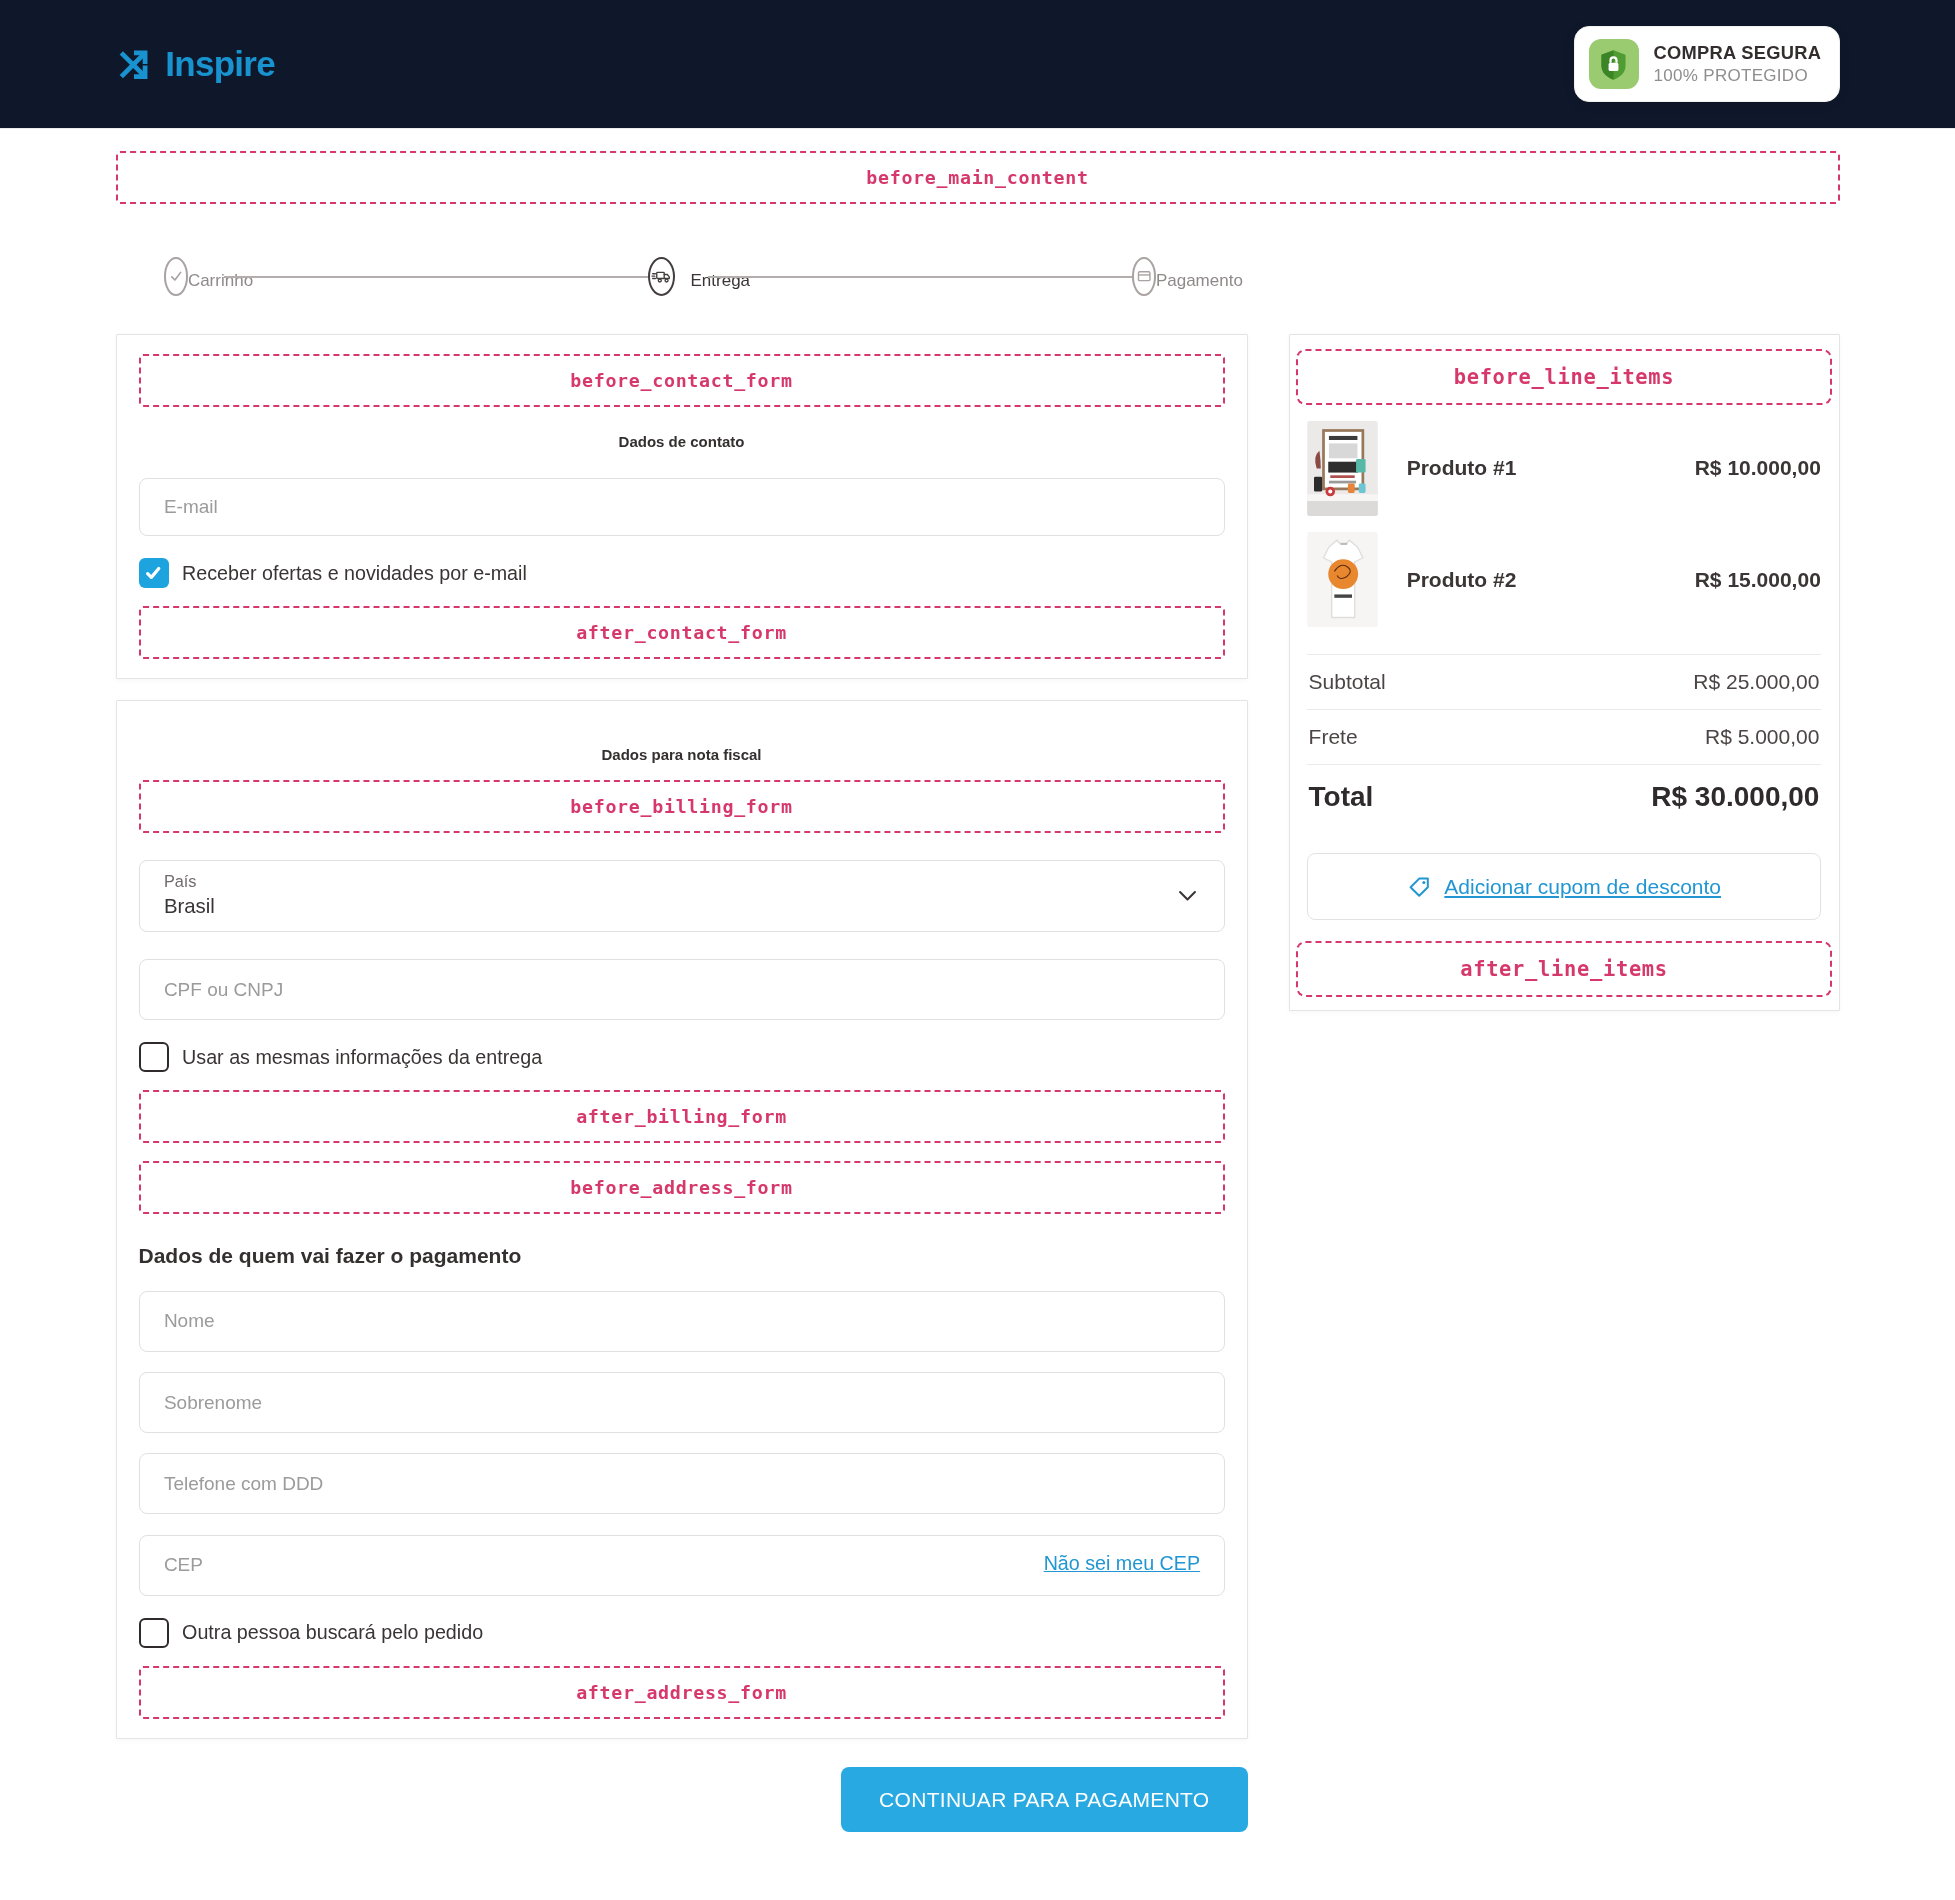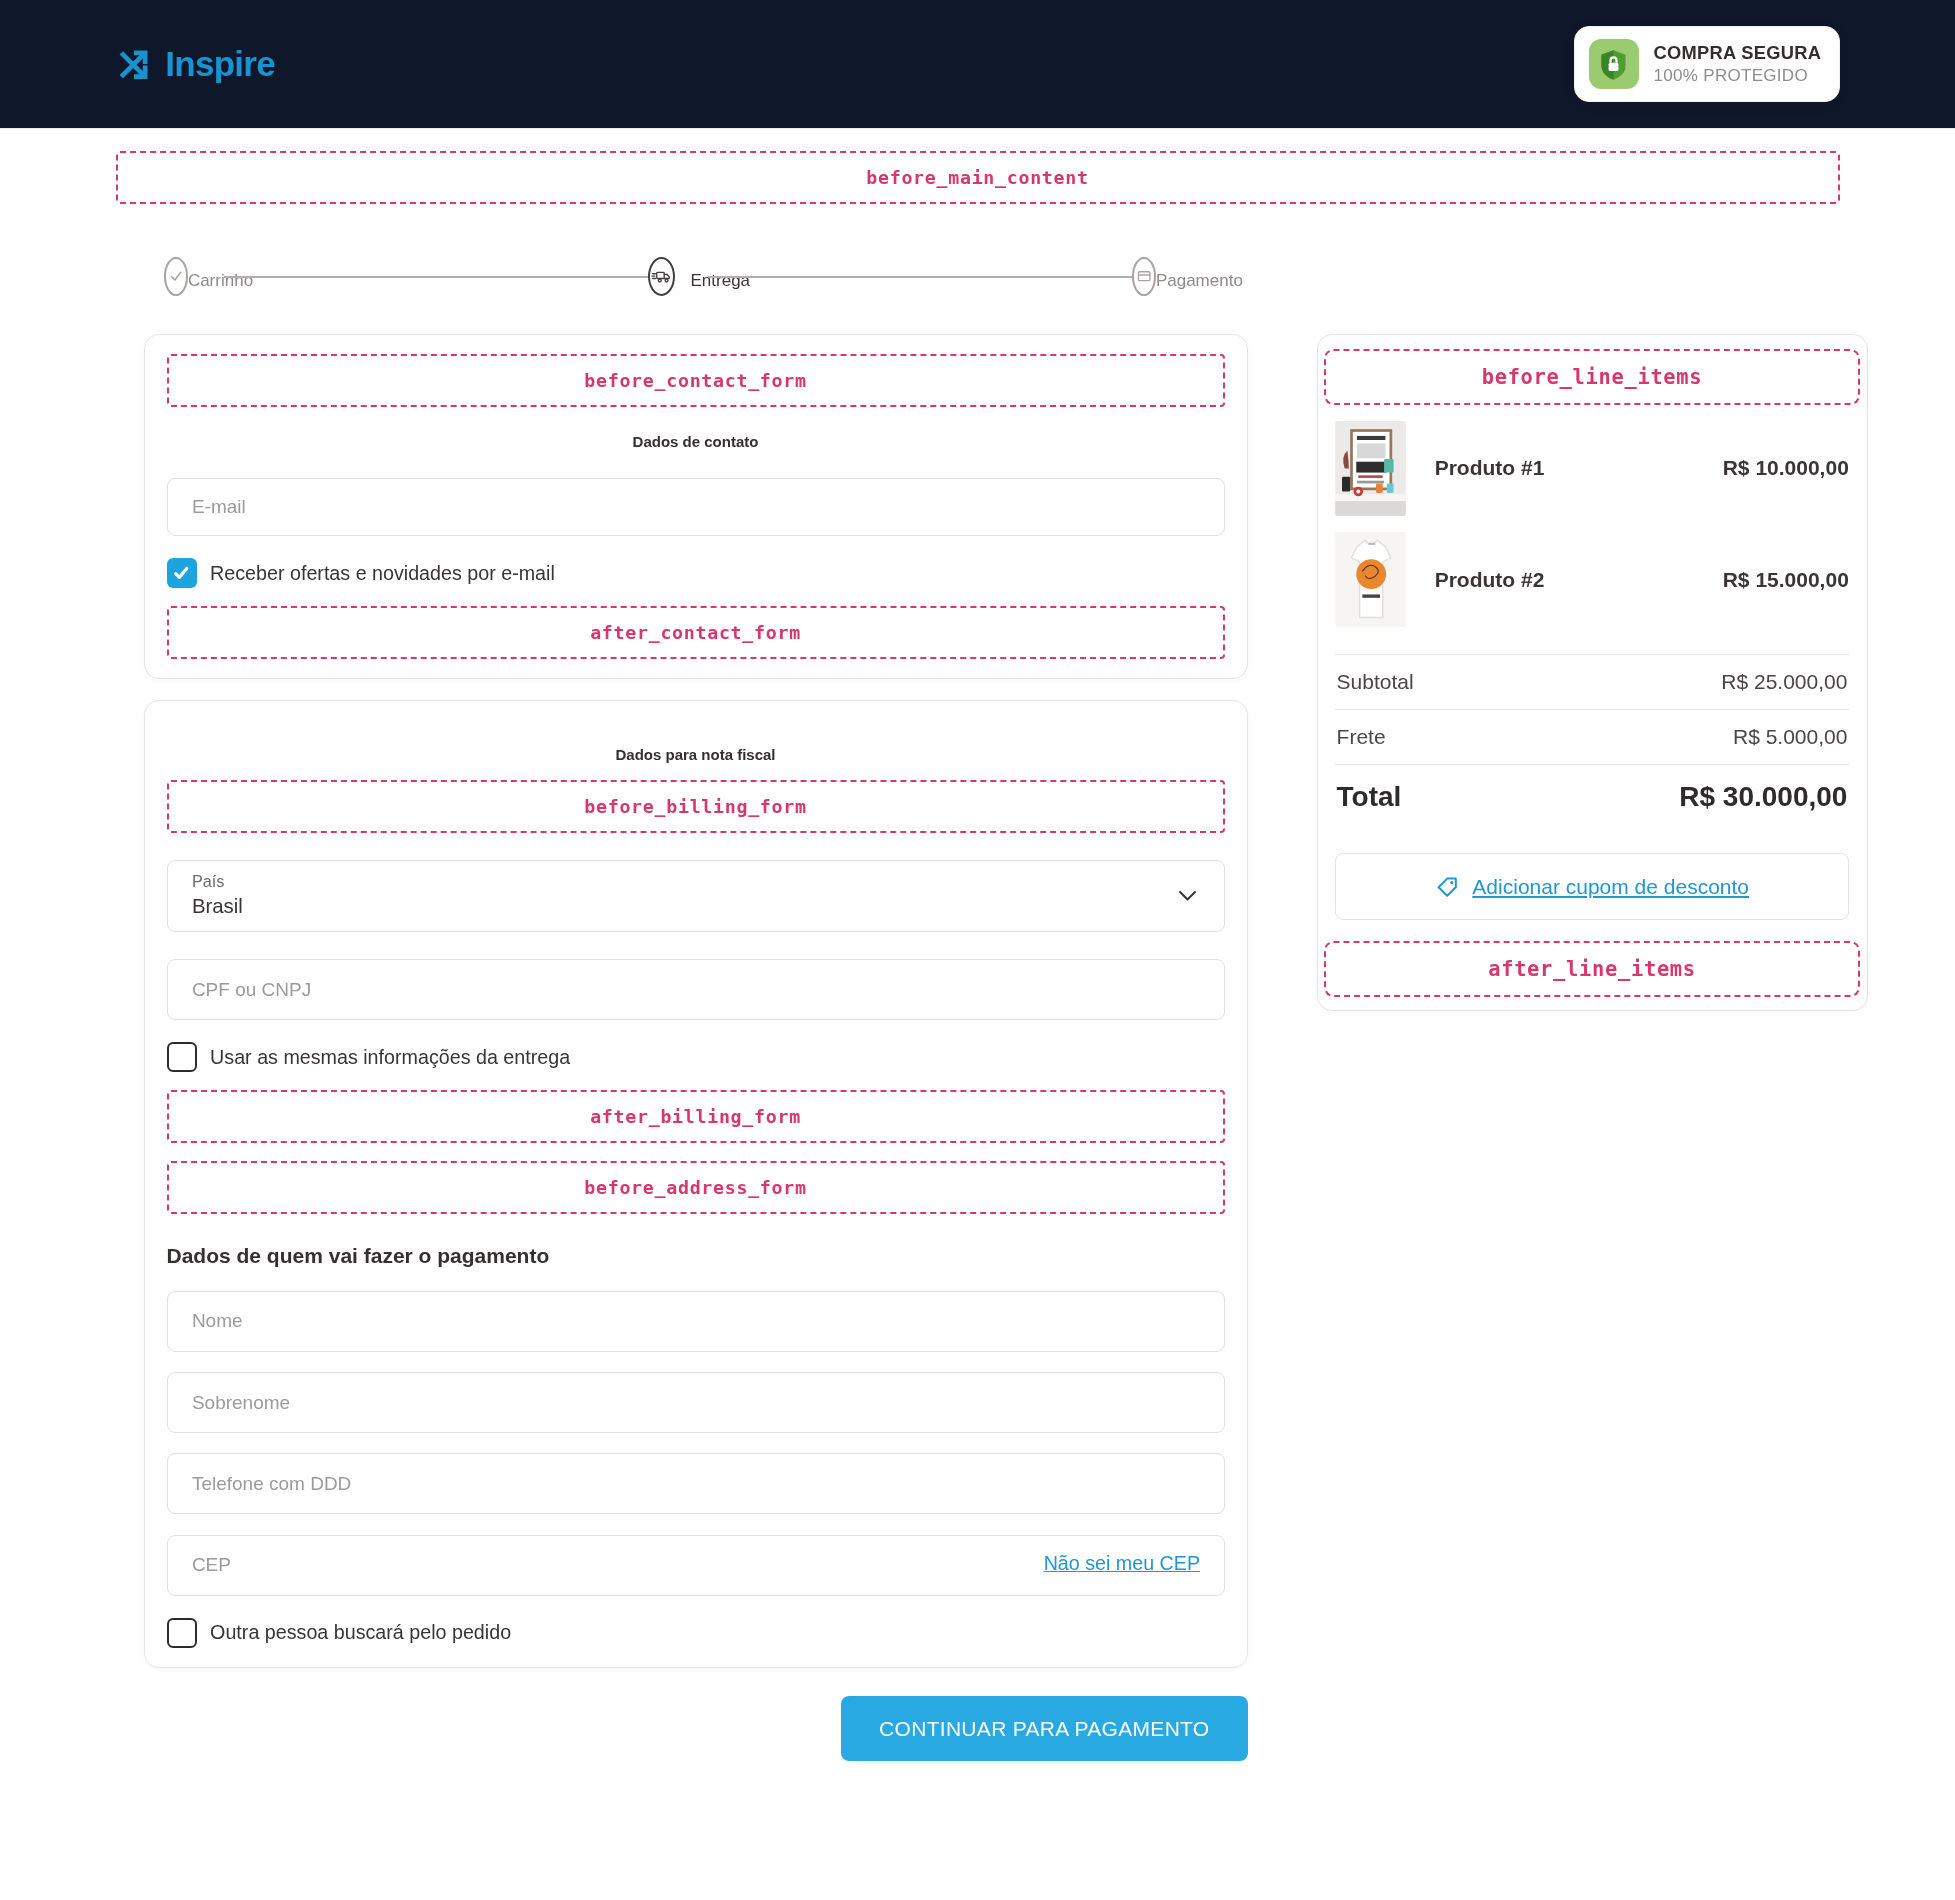--- a/index.html
+++ b/index.html
@@ -52,22 +52,22 @@
   .step.active .step-label { color: #3b3536; margin-left: 16px; }
   .step-line { flex: 1; height: 2px; background: #b3adad; margin-top: 19px; }
   .step-line-left { margin-left: -21px; margin-right: -21px; }
 
   
   .main-row { display: flex; align-items: flex-start; gap: 41px; margin-top: 38px; }
   .left-col { width: 1132px; flex: none; }
   .sidebar { width: 551px; flex: none; }
 
   .card {
-    background: #fff; border: 1.4px solid #e4e4e4; border-radius: 15px;
-    padding: 19px 22px; box-shadow: 0 1.4px 5.4px rgba(0,0,0,0.03); margin-left: 28px;
+    background: #fff; border: 1.4px solid #e4e4e4; border-radius: 1px;
+    padding: 19px 22px; box-shadow: 0 1.4px 5.4px rgba(0,0,0,0.03);
   }
   .card + .card { margin-top: 20.4px; }
 
   .section-title { font-size: 15px; font-weight: 700; color: #352f30; text-align: center; margin: 26px 0 8.1px; }
   .sub-title { font-size: 21px; font-weight: 700; color: #352f30; text-align: left; margin: 30px 0 2.7px; }
 
   .text-input {
     width: 100%; height: 58px; border: 1.4px solid #e0e0e0; border-radius: 8.1px;
     font-family: "Liberation Sans", sans-serif; font-size: 19px; color: #be185d;
     padding: 0 24.4px; outline: none; background: #fff; margin-top: 20.4px;
@@ -271,20 +271,23 @@
         <div class="cep-wrap">
           <input class="text-input" type="text" style="height: 61px; padding-right: 285px;" placeholder="CEP">
           <a class="cep-link">Não sei meu CEP</a>
         </div>
 
         <div class="check-row">
           <div class="checkbox unchecked"></div>
           <span class="check-label">Outra pessoa buscará pelo pedido</span>
         </div>
 
+        <div class="slot slot-in-card">
+          <span>after_address_form</span>
+        </div>
       </section>
 
       <div class="btn-row">
         <button class="continue-btn">CONTINUAR PARA PAGAMENTO</button>
       </div>
     </div>
 
     <aside class="sidebar card">
       <div class="slot slot-line-items">
         <span>before_line_items</span>

